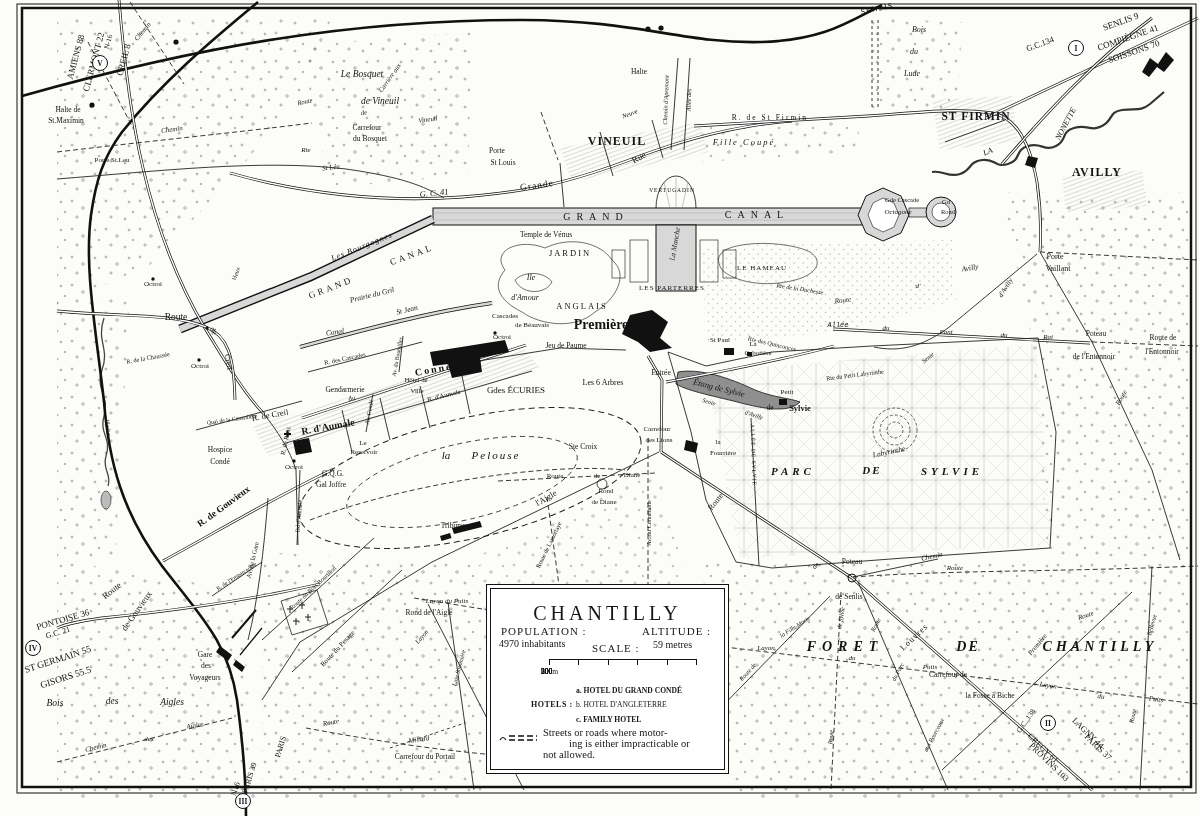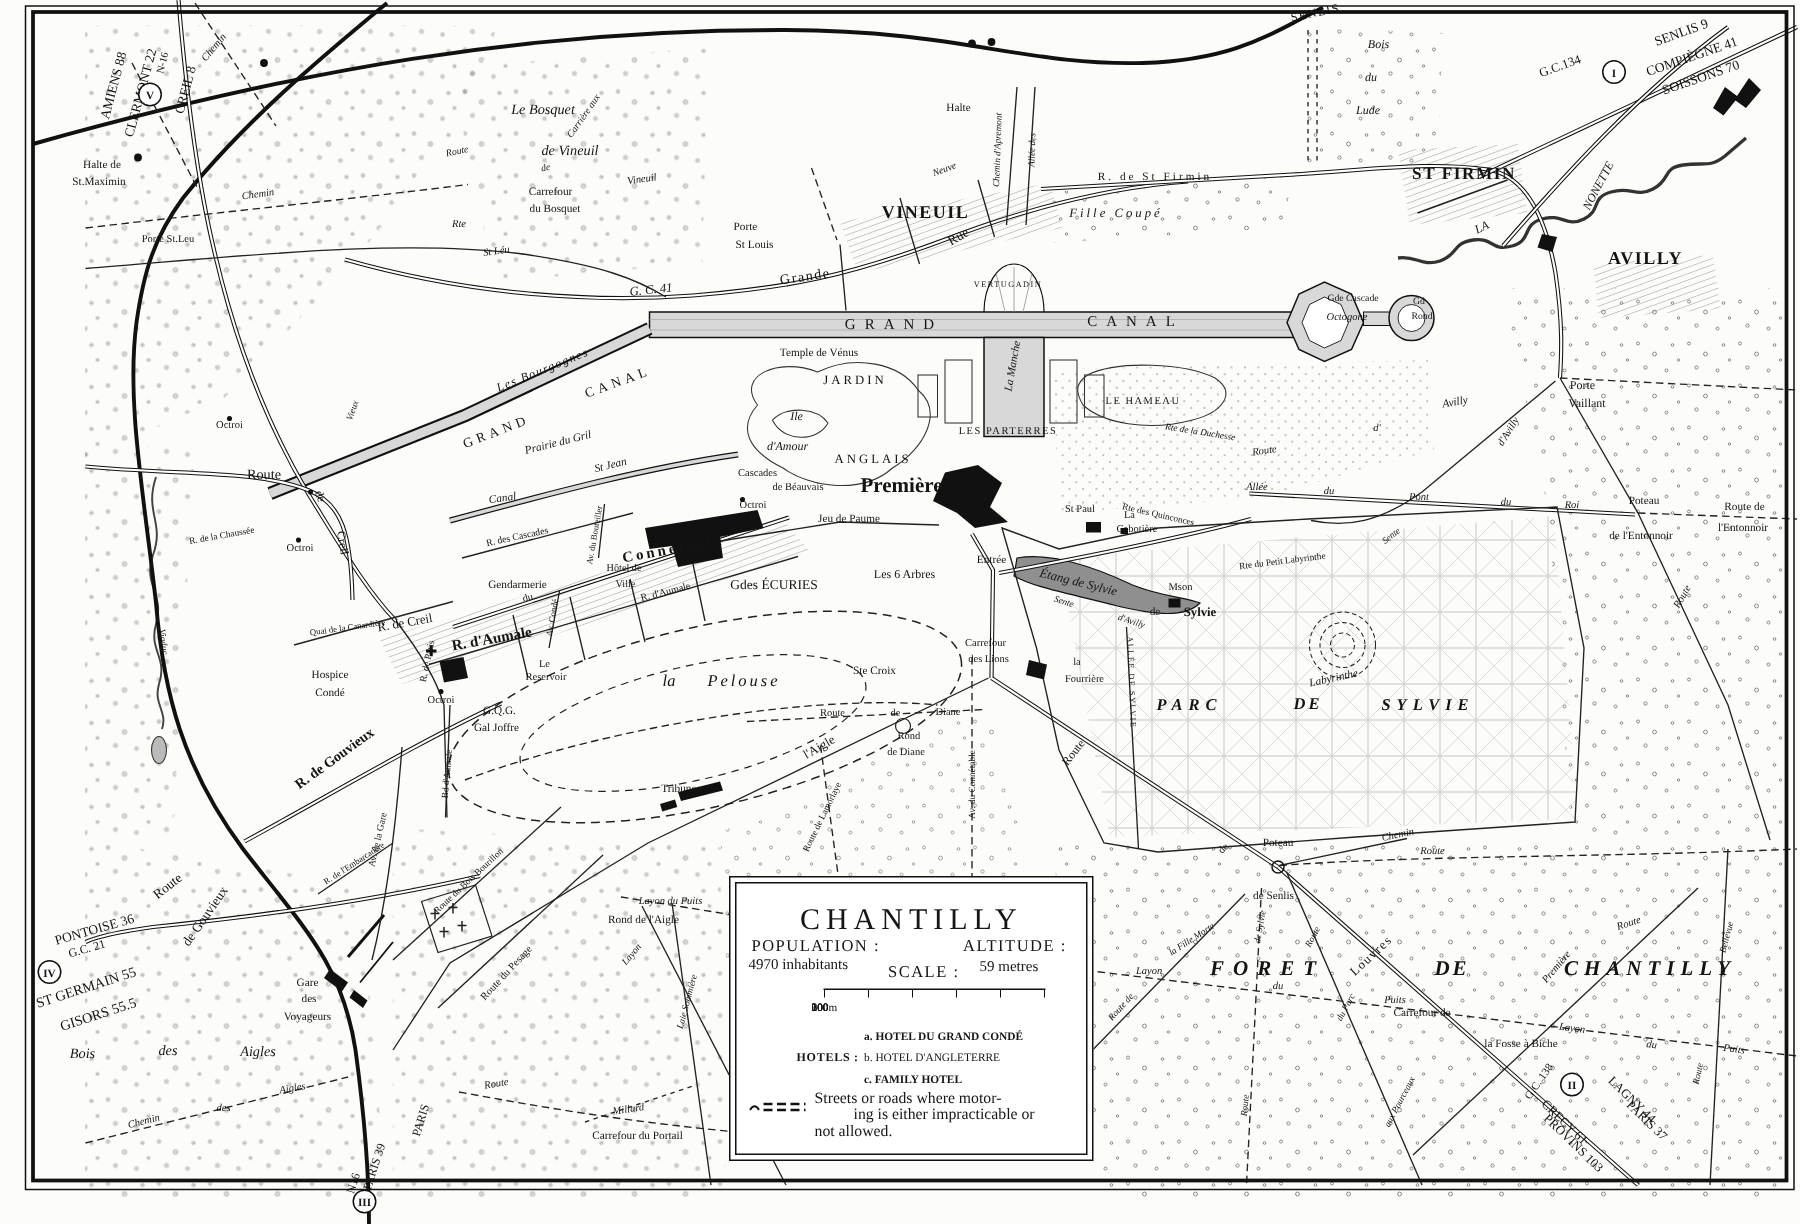--- a/index.html
+++ b/index.html
@@ -396,31 +396,31 @@
       <span class="lbl" style="left: 659px; top: 440px; font-size: 7px; transform: translate(-50%, -50%);">des Lions</span>
       <span class="lbl" style="left: 718px; top: 442px; font-size: 7px; transform: translate(-50%, -50%);">la</span>
       <span class="lbl" style="left: 723px; top: 453px; font-size: 7px; transform: translate(-50%, -50%);">Fourrière</span>
       <span class="lbl" style="left: 720px; top: 340px; font-size: 7px; transform: translate(-50%, -50%);">St Paul</span>
       <span class="lbl" style="left: 753px; top: 344px; font-size: 7px; transform: translate(-50%, -50%);">La</span>
       <span class="lbl" style="left: 758px; top: 353px; font-size: 7px; transform: translate(-50%, -50%);">Cabotière</span>
       <span class="lbl" style="left: 772px; top: 344px; font-size: 6.2px; transform: translate(-50%, -50%) rotate(13deg);">Rte des Quinconces</span>
       <span class="lbl" style="left: 719px; top: 388px; font-size: 8.5px; transform: translate(-50%, -50%) rotate(14deg); font-style: italic;">Étang de Sylvie</span>
       <span class="lbl" style="left: 709px; top: 402px; font-size: 6.2px; transform: translate(-50%, -50%) rotate(18deg); font-style: italic;">Sente</span>
       <span class="lbl" style="left: 754px; top: 415px; font-size: 6.2px; transform: translate(-50%, -50%) rotate(18deg); font-style: italic;">d'Avilly</span>
-      <span class="lbl" style="left: 787px; top: 392px; font-size: 7px; transform: translate(-50%, -50%);">Mson</span>
+      <span class="lbl" style="left: 787px; top: 392px; font-size: 7px; transform: translate(-50%, -50%);">Petit</span>
       <span class="lbl" style="left: 770px; top: 408px; font-size: 7.5px; transform: translate(-50%, -50%);">de</span>
       <span class="lbl" style="left: 800px; top: 408px; font-size: 8.5px; transform: translate(-50%, -50%); font-weight: bold;">Sylvie</span>
       <span class="lbl" style="left: 855px; top: 375px; font-size: 6.2px; transform: translate(-50%, -50%) rotate(-7deg);">Rte du Petit Labyrinthe</span>
       <span class="lbl" style="left: 928px; top: 358px; font-size: 6.2px; transform: translate(-50%, -50%) rotate(-38deg); font-style: italic;">Sente</span>
       <span class="lbl" style="left: 753px; top: 455px; font-size: 5.5px; transform: translate(-50%, -50%) rotate(88deg); letter-spacing: 1px;">ALLÉE DE SYLVIE</span>
       <span class="lbl" style="left: 793px; top: 471px; font-size: 11px; transform: translate(-50%, -50%); font-style: italic; font-weight: bold; letter-spacing: 4px;">PARC</span>
       <span class="lbl" style="left: 872px; top: 470px; font-size: 11px; transform: translate(-50%, -50%); font-style: italic; font-weight: bold; letter-spacing: 2px;">DE</span>
       <span class="lbl" style="left: 952px; top: 471px; font-size: 11px; transform: translate(-50%, -50%); font-style: italic; font-weight: bold; letter-spacing: 4px;">SYLVIE</span>
       <span class="lbl" style="left: 889px; top: 452px; font-size: 7.5px; transform: translate(-50%, -50%) rotate(-12deg); font-style: italic;">Labyrinthe</span>
-      <span class="lbl" style="left: 838px; top: 325px; font-size: 7px; transform: translate(-50%, -50%); font-style: italic;">Allée</span>
+      <span class="lbl" style="left: 838px; top: 325px; font-size: 7px; transform: translate(-50%, -50%); font-style: italic; font-family: Liberation Mono, monospace;">Allée</span>
       <span class="lbl" style="left: 886px; top: 328px; font-size: 7px; transform: translate(-50%, -50%); font-style: italic;">du</span>
       <span class="lbl" style="left: 946px; top: 332px; font-size: 7px; transform: translate(-50%, -50%); font-style: italic;">Pont</span>
       <span class="lbl" style="left: 1004px; top: 335px; font-size: 7px; transform: translate(-50%, -50%); font-style: italic;">du</span>
       <span class="lbl" style="left: 1048px; top: 337px; font-size: 7px; transform: translate(-50%, -50%); font-style: italic;">Roi</span>
       <span class="lbl" style="left: 843px; top: 301px; font-size: 7px; transform: translate(-50%, -50%) rotate(-8deg); font-style: italic;">Route</span>
       <span class="lbl" style="left: 918px; top: 286px; font-size: 7px; transform: translate(-50%, -50%); font-style: italic;">d'</span>
       <span class="lbl" style="left: 970px; top: 268px; font-size: 7.5px; transform: translate(-50%, -50%) rotate(-10deg); font-style: italic;">Avilly</span>
       <span class="lbl" style="left: 1006px; top: 288px; font-size: 7px; transform: translate(-50%, -50%) rotate(-58deg); font-style: italic;">d'Avilly</span>
       <span class="lbl" style="left: 800px; top: 289px; font-size: 6.2px; transform: translate(-50%, -50%) rotate(9deg); font-style: italic;">Rte de la Duchesse</span>
       <span class="lbl" style="left: 1055px; top: 257px; font-size: 8px; transform: translate(-50%, -50%);">Porte</span>
@@ -447,21 +447,21 @@
       <span class="lbl" style="left: 1101px; top: 697px; font-size: 7px; transform: translate(-50%, -50%) rotate(8deg); font-style: italic;">du</span>
       <span class="lbl" style="left: 1156px; top: 700px; font-size: 7px; transform: translate(-50%, -50%) rotate(8deg); font-style: italic;">Puits</span>
       <span class="lbl" style="left: 748px; top: 672px; font-size: 6.2px; transform: translate(-50%, -50%) rotate(-48deg); font-style: italic;">Route de</span>
       <span class="lbl" style="left: 795px; top: 627px; font-size: 6.2px; transform: translate(-50%, -50%) rotate(-33deg); font-style: italic;">la Fille Morte</span>
       <span class="lbl" style="left: 841px; top: 618px; font-size: 6.2px; transform: translate(-50%, -50%) rotate(-80deg); font-style: italic;">de Sylvie</span>
       <span class="lbl" style="left: 831px; top: 737px; font-size: 6.2px; transform: translate(-50%, -50%) rotate(-84deg); font-style: italic;">Route</span>
       <span class="lbl" style="left: 876px; top: 625px; font-size: 6.2px; transform: translate(-50%, -50%) rotate(-62deg); font-style: italic;">Route</span>
       <span class="lbl" style="left: 898px; top: 672px; font-size: 6.2px; transform: translate(-50%, -50%) rotate(-62deg); font-style: italic;">du Parc</span>
       <span class="lbl" style="left: 934px; top: 735px; font-size: 6.2px; transform: translate(-50%, -50%) rotate(-62deg); font-style: italic;">aux Pourceaux</span>
       <span class="lbl" style="left: 948px; top: 675px; font-size: 7.5px; transform: translate(-50%, -50%);">Carrefour de</span>
-      <span class="lbl" style="left: 990px; top: 696px; font-size: 7.5px; transform: translate(-50%, -50%); margin-left: 24px;">la Fosse à Biche</span>
+      <span class="lbl" style="left: 990px; top: 696px; font-size: 7.5px; transform: translate(-50%, -50%);">la Fosse à Biche</span>
       <span class="lbl" style="left: 1038px; top: 645px; font-size: 7px; transform: translate(-50%, -50%) rotate(-50deg); font-style: italic;">Première</span>
       <span class="lbl" style="left: 1086px; top: 616px; font-size: 7px; transform: translate(-50%, -50%) rotate(-18deg); font-style: italic;">Route</span>
       <span class="lbl" style="left: 1026px; top: 721px; font-size: 7.5px; transform: translate(-50%, -50%) rotate(-55deg);">G.C. 138</span>
       <span class="lbl" style="left: 1088px; top: 733px; font-size: 8.5px; transform: translate(-50%, -50%) rotate(44deg);">LAGNY 44</span>
       <span class="lbl" style="left: 1098px; top: 747px; font-size: 8.5px; transform: translate(-50%, -50%) rotate(44deg);">PARIS 37</span>
       <span class="lbl" style="left: 1043px; top: 748px; font-size: 8.5px; transform: translate(-50%, -50%) rotate(44deg);">CRECY 61</span>
       <span class="lbl" style="left: 1049px; top: 762px; font-size: 8.5px; transform: translate(-50%, -50%) rotate(44deg);">PROVINS 103</span>
       <span class="lbl" style="left: 1133px; top: 716px; font-size: 6.2px; transform: translate(-50%, -50%) rotate(-78deg); font-style: italic;">Route</span>
       <span class="lbl" style="left: 1152px; top: 625px; font-size: 6.2px; transform: translate(-50%, -50%) rotate(-75deg); font-style: italic;">Bellevue</span>
       <span class="lbl" style="left: 112px; top: 591px; font-size: 9px; transform: translate(-50%, -50%) rotate(-38deg);">Route</span>

